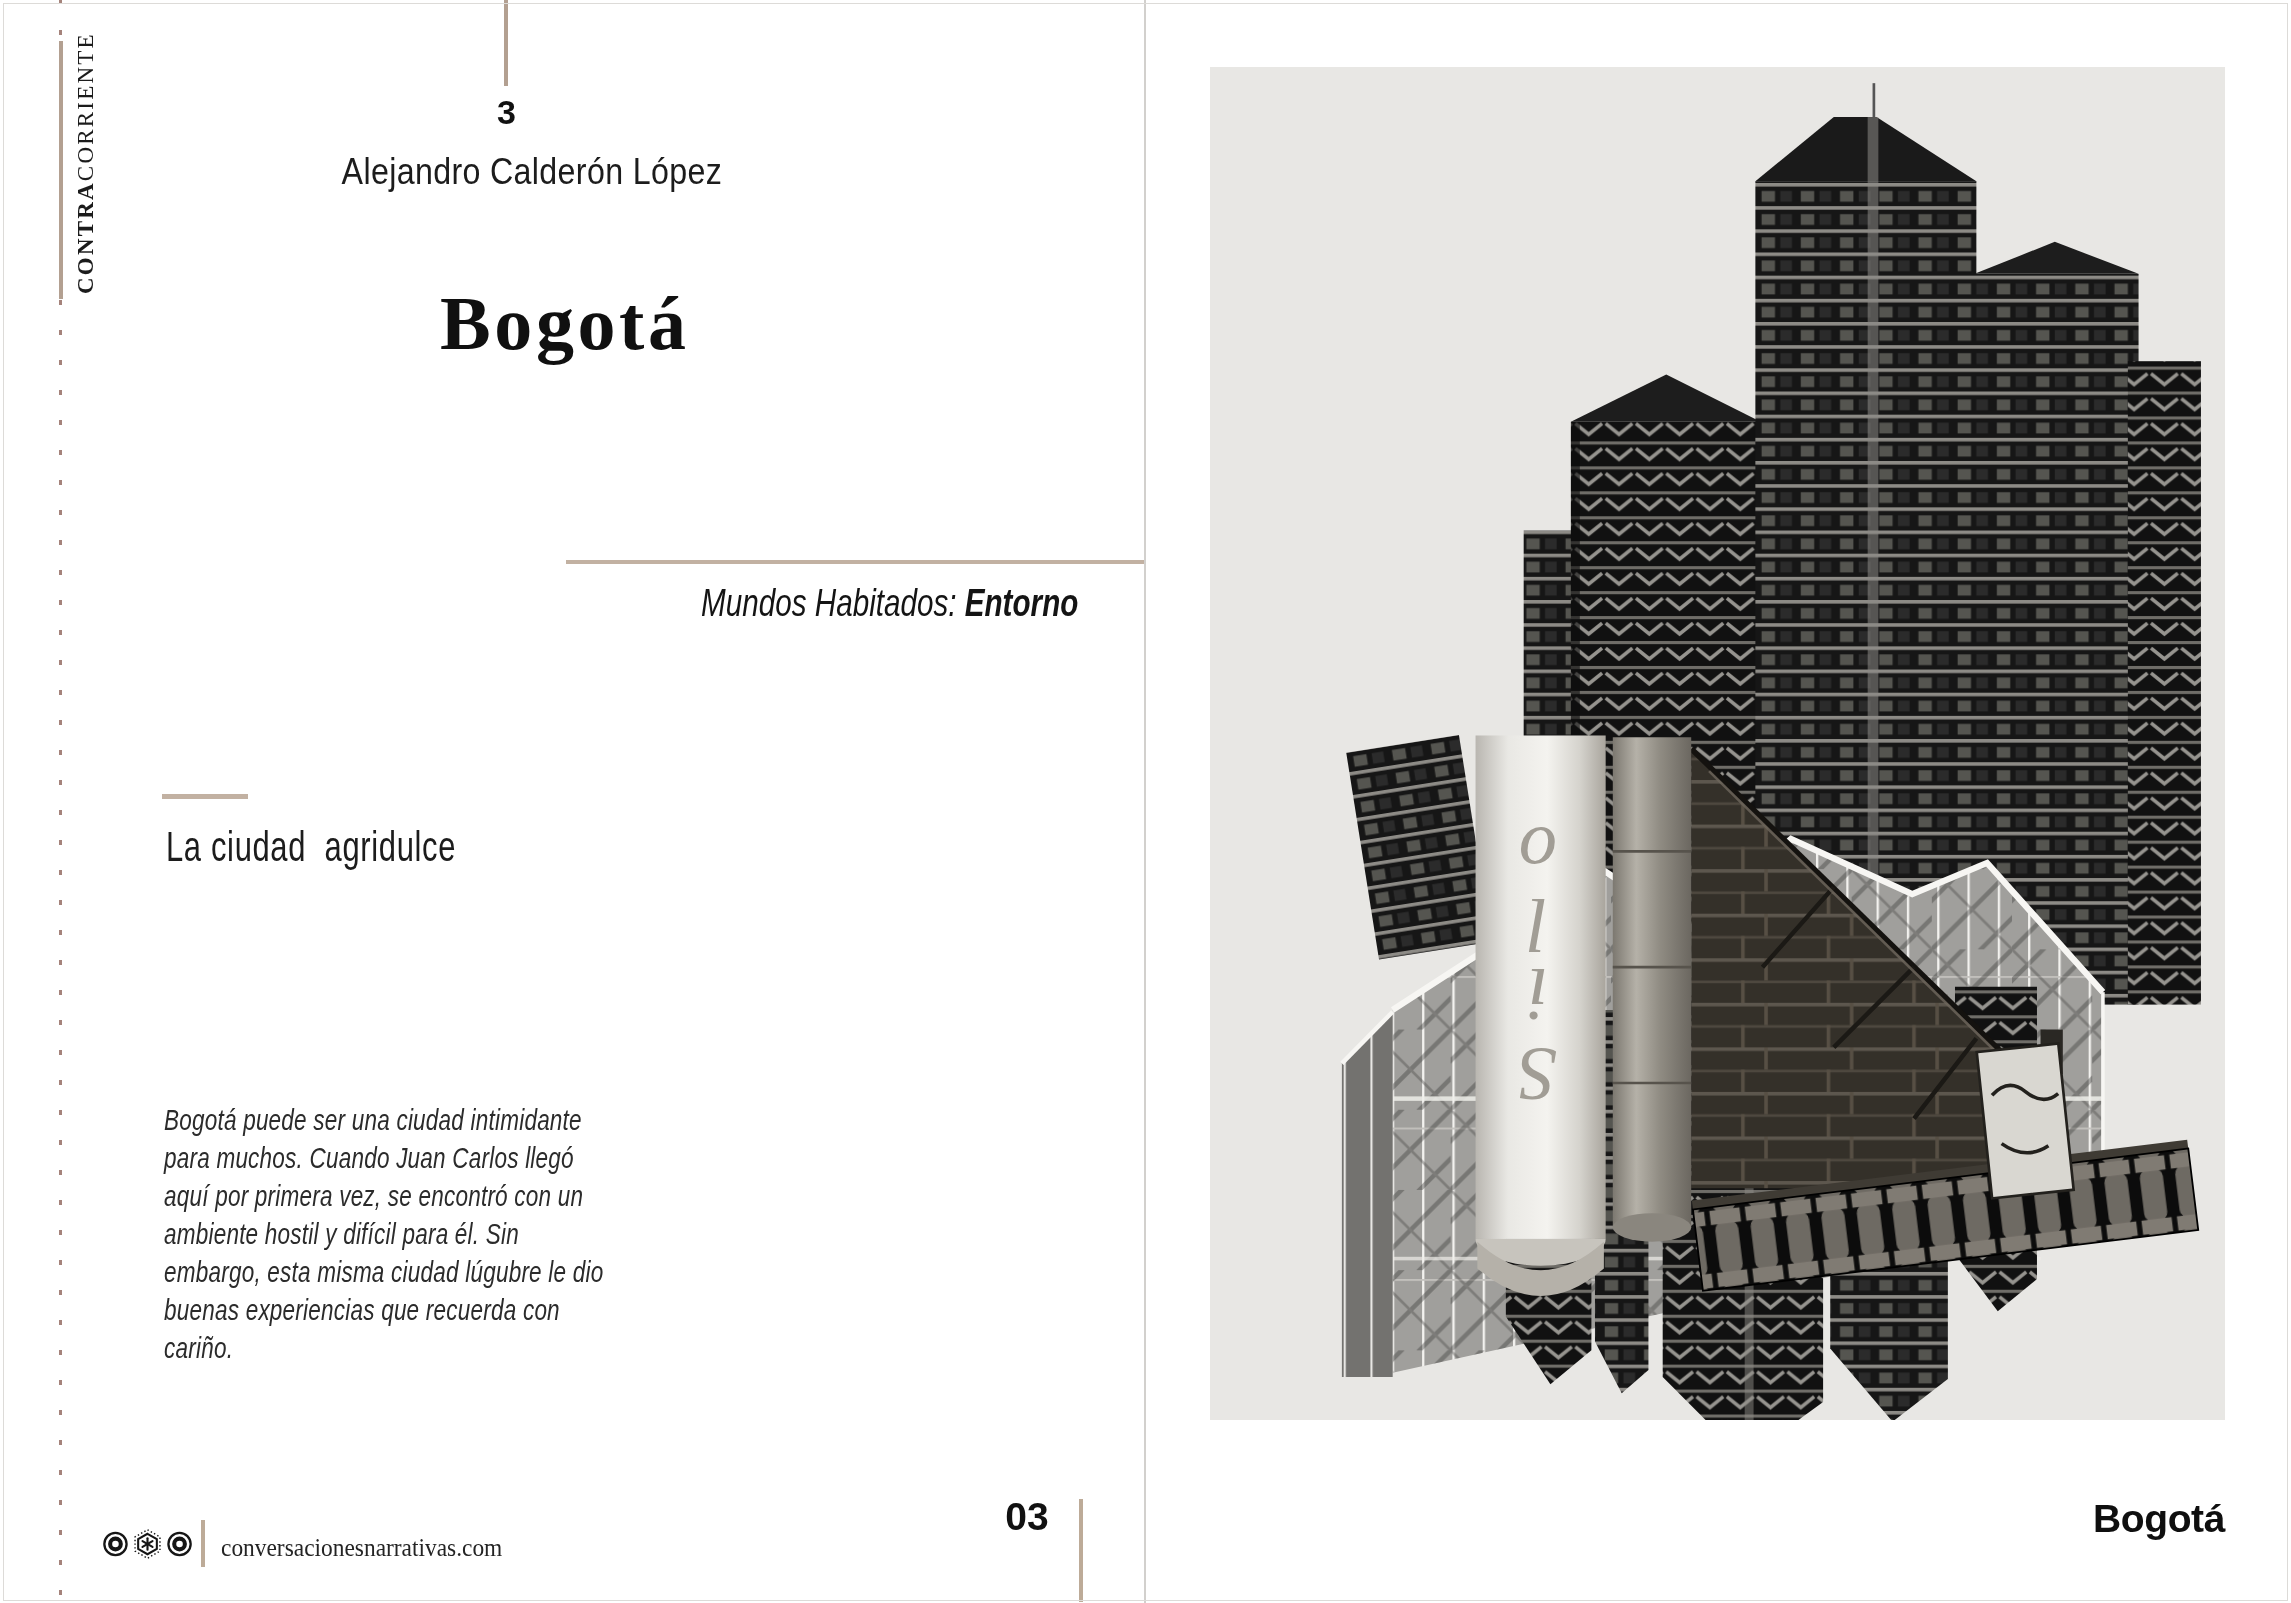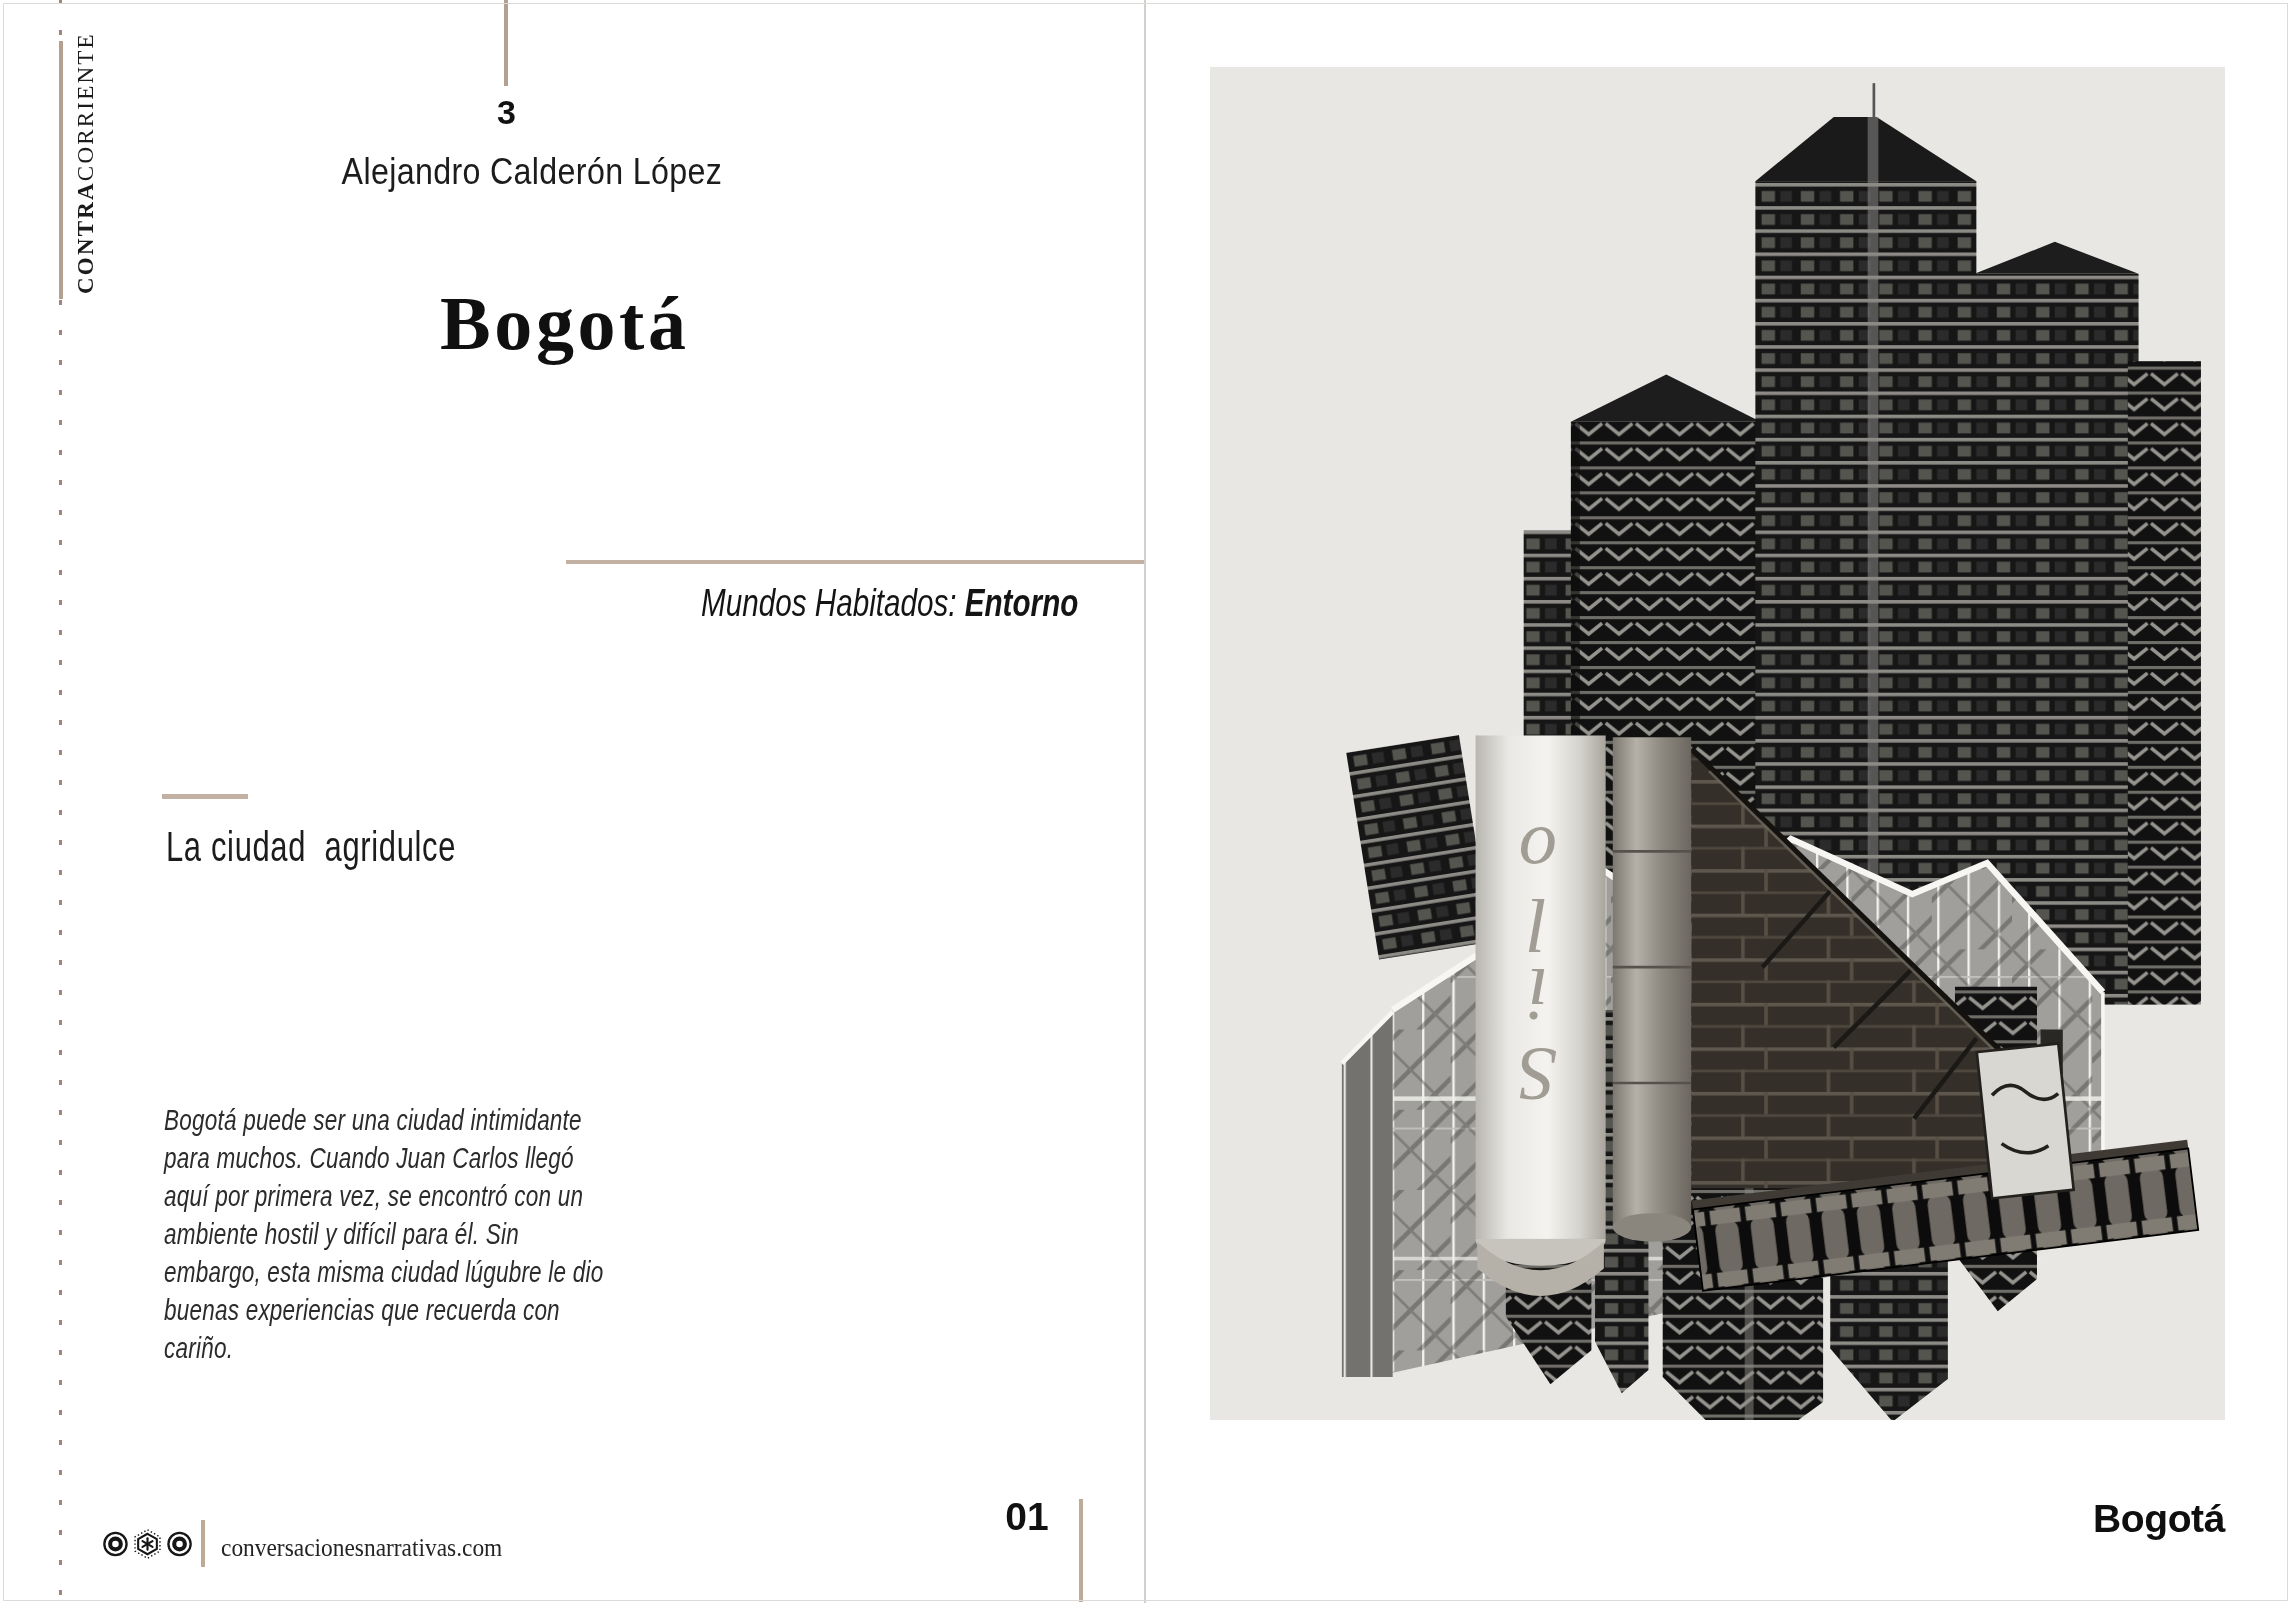--- a/index.html
+++ b/index.html
@@ -98,21 +98,21 @@
         <line x1="44.4" y1="21.2" x2="55.6" y2="14.8"></line>
       </g>
     </g>
     <g>
       <circle cx="86" cy="18" r="12.5" fill="none" stroke="#161616" stroke-width="2.6"></circle>
       <circle cx="86" cy="18" r="6" fill="none" stroke="#161616" stroke-width="4.6"></circle>
     </g>
   </svg>
   <div class="footer-rule"></div>
   <div class="footer-url">conversacionesnarrativas.com</div>
-  <div class="page-number">01</div>
+  <div class="page-number">03</div>
   <div class="bottom-rule"></div>
 
   <div class="center-divider"></div>
 
   <div class="photo">
     <svg viewBox="0 0 1139 1518">
       <defs>
         <pattern id="pBalc" width="44" height="26" patternUnits="userSpaceOnUse">
           <rect width="44" height="26" fill="#161616"></rect>
           <rect width="44" height="4" fill="#8d8b86"></rect>

